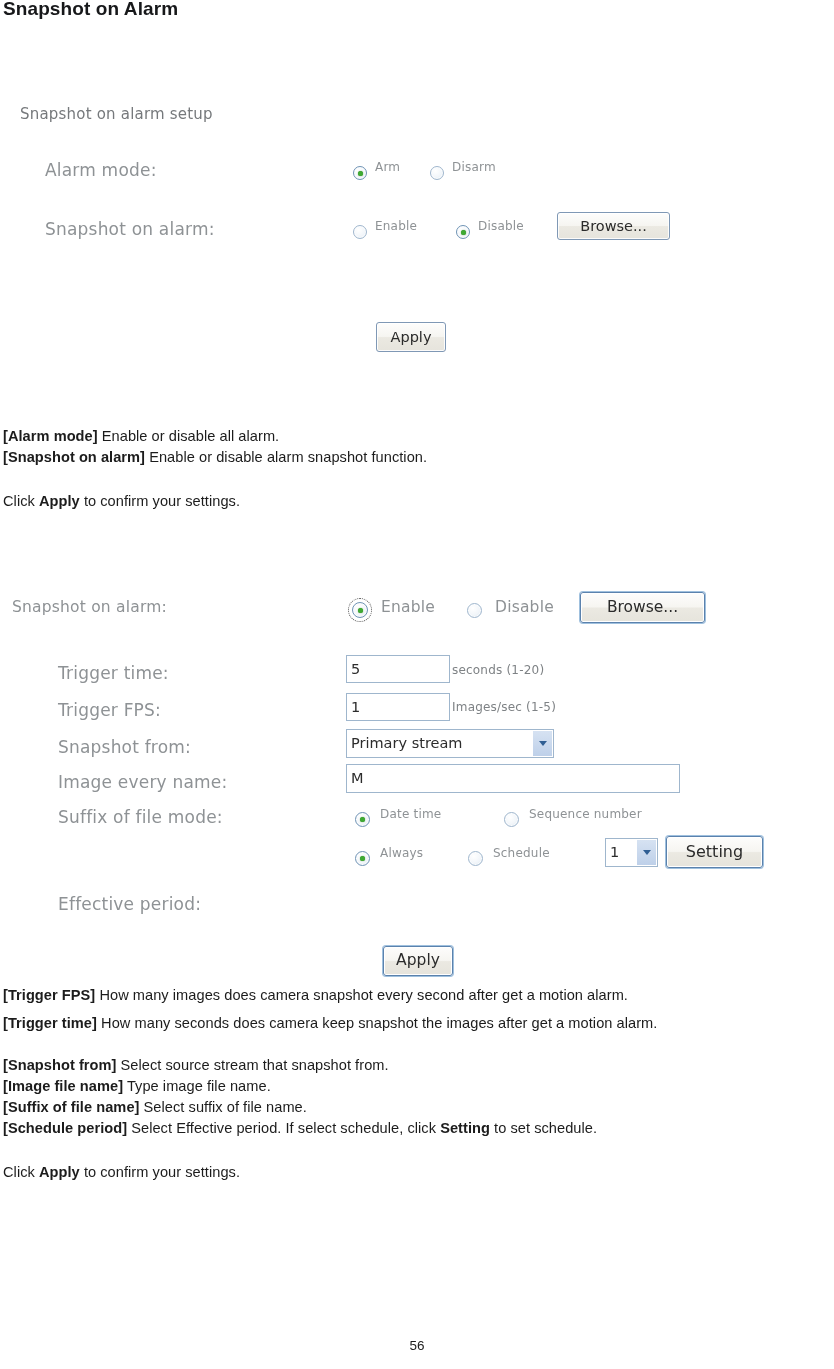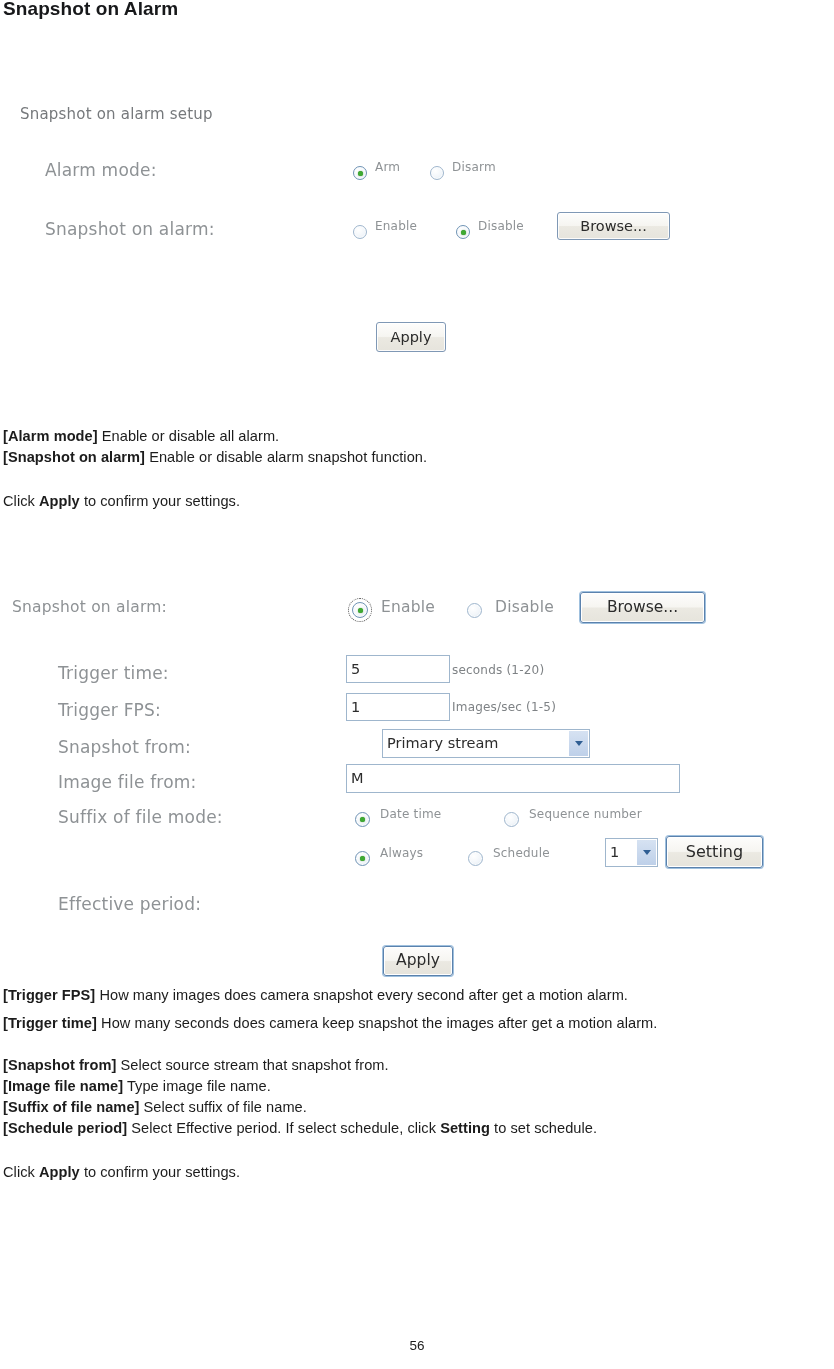--- a/index.html
+++ b/index.html
@@ -236,26 +236,26 @@
 
   <div class="ui-label" style="left:58px; top:78px;">Trigger time:</div>
   <div class="tinput" style="left:346px; top:70px; width:104px; height:28px;">5</div>
   <div class="ui-text" style="left:452px; top:78px; color:#7e8285;">seconds (1-20)</div>
 
   <div class="ui-label" style="left:58px; top:115px;">Trigger FPS:</div>
   <div class="tinput" style="left:346px; top:108px; width:104px; height:28px;">1</div>
   <div class="ui-text" style="left:452px; top:115px; color:#7e8285;">Images/sec (1-5)</div>
 
   <div class="ui-label" style="left:58px; top:152px;">Snapshot from:</div>
-  <div class="sel" style="left:346px; top:144px; width:208px; height:29px;margin-left:36px;">
+  <div class="sel" style="left:346px; top:144px; width:208px; height:29px;">
     <span>Primary stream</span>
     <span class="arrowbox"></span>
   </div>
 
-  <div class="ui-label" style="left:58px; top:187px;">Image file from:</div>
+  <div class="ui-label" style="left:58px; top:187px;">Image every name:</div>
   <div class="tinput" style="left:346px; top:179px; width:334px; height:29px;">M</div>
 
   <div class="ui-label" style="left:58px; top:222px;">Suffix of file mode:</div>
   <div class="radio checked" style="left:355px; top:227px; width:15px; height:15px;"></div>
   <div class="ui-text" style="left:380px; top:222px;">Date time</div>
   <div class="radio" style="left:504px; top:227px; width:15px; height:15px;"></div>
   <div class="ui-text" style="left:529px; top:222px;">Sequence number</div>
 
   <div class="ui-label" style="left:58px; top:261px;margin-top:48px;">Effective period:</div>
   <div class="radio checked" style="left:355px; top:266px; width:15px; height:15px;"></div>

